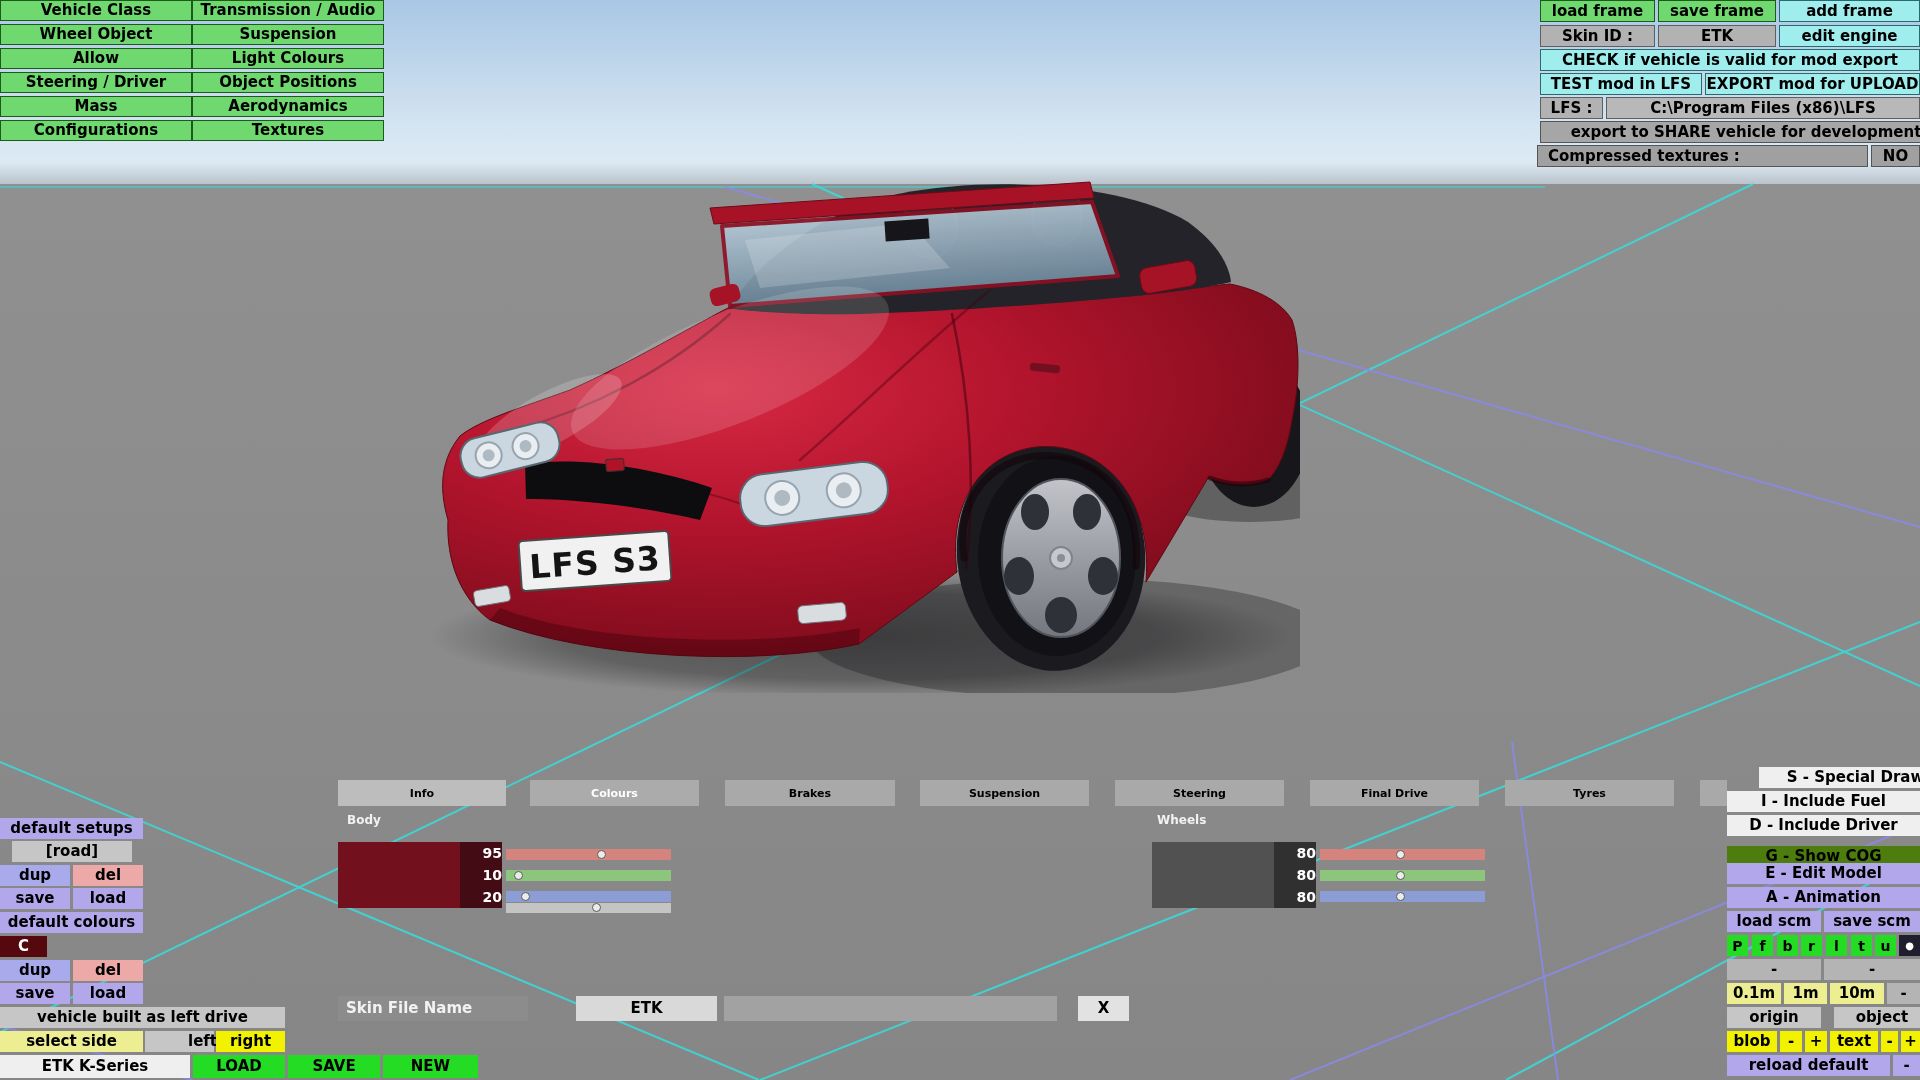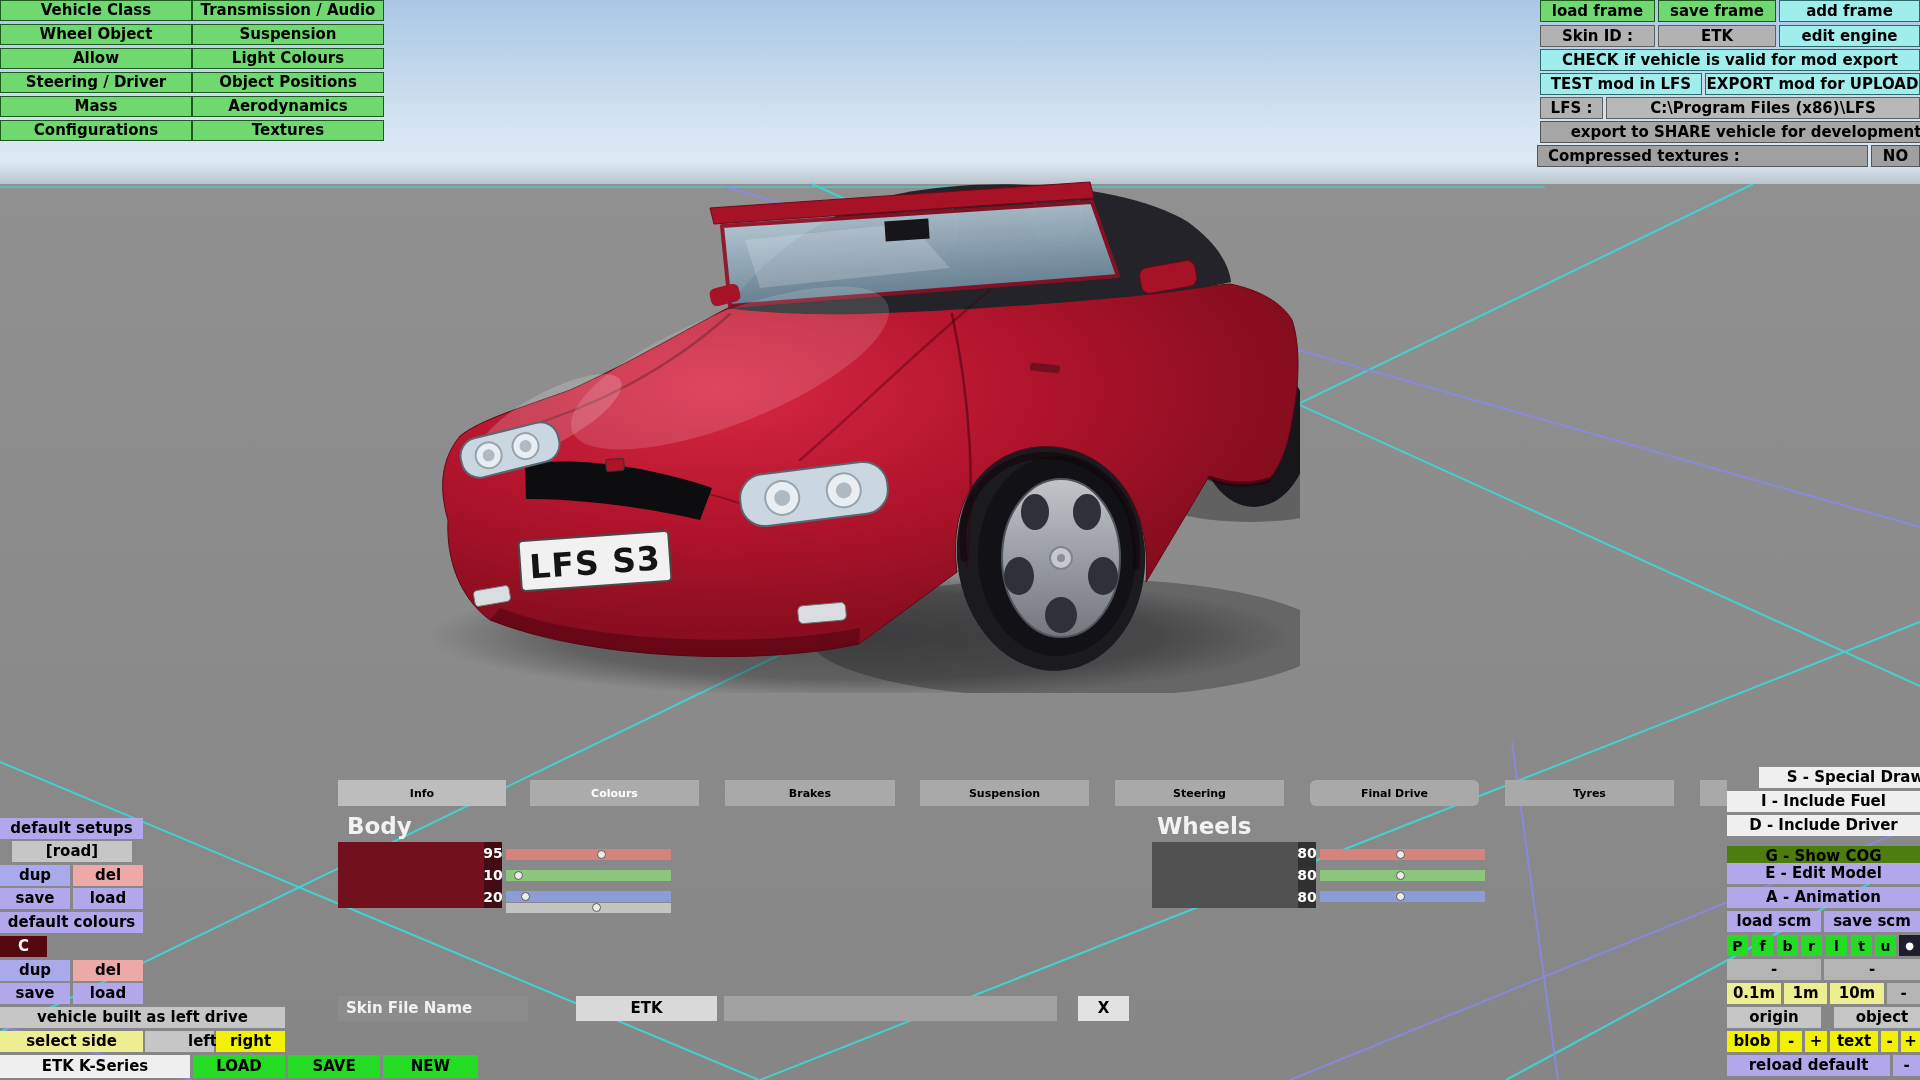--- a/index.html
+++ b/index.html
@@ -19,23 +19,23 @@
   .lavb{background:#A8AAEC;}
   .pink{background:#EDA8A8;}
   .white{background:#EFEFEF;}
   .py{background:#EDED92;}
   .by{background:#F2F200;}
   .ltg{background:#C6C6C6;}
   .mgray{background:#4d7c0f;margin-top:7px;}
   .tab{background:#A9A9A9;color:#000;font-size:11px;height:26px;}
   .tabl{background:#BDBDBD;}
   .tabsel{background:#ABABAB;color:#FFF;}
-  .panel-label{position:absolute;color:#F2F2F2;font-weight:bold;font-size:23px;}
+  .panel-label{position:absolute;color:#F2F2F2;font-weight:bold;font-size:12px;}
   .swatch{position:absolute;display:flex;justify-content:flex-end;}
-  .valcol{width:18px;background:rgba(8,8,8,0.45);display:flex;flex-direction:column;}
+  .valcol{width:42px;background:rgba(8,8,8,0.45);display:flex;flex-direction:column;align-items:flex-end;}
   .valcol div{flex:1;color:#FFF;font-weight:bold;font-size:14px;display:flex;
               align-items:center;justify-content:center;}
   .slider{position:absolute;width:165px;height:11px;}
   .sdot{position:absolute;top:1px;width:9px;height:9px;border-radius:50%;
         background:#ECECEC;border:1px solid #5A5A5A;box-sizing:border-box;}
   .sred{background:#D4847C;} .sgreen{background:#8CC57C;}
   .sblue{background:#8C9CD4;} .sgray{background:#C4C4C4;}
 </style>
 </head>
 <body>
@@ -230,21 +230,21 @@
   <div class="b gray2" style="left:1540px;top:121px;width:392px;height:22px;padding-left:20px;">export to SHARE vehicle for development</div>
 
   <div class="b gray3" style="left:1537px;top:145px;width:331px;height:22px;justify-content:flex-start;padding-left:10px;">Compressed textures :</div>
   <div class="b gray3" style="left:1871px;top:145px;width:49px;height:22px;">NO</div>
 
   <div class="b tab tabl" style="left:338px;top:780px;width:168px;">Info</div>
   <div class="b tab tabsel" style="left:530px;top:780px;width:169px;">Colours</div>
   <div class="b tab" style="left:725px;top:780px;width:170px;">Brakes</div>
   <div class="b tab" style="left:920px;top:780px;width:169px;">Suspension</div>
   <div class="b tab" style="left:1115px;top:780px;width:169px;">Steering</div>
-  <div class="b tab" style="left:1310px;top:780px;width:169px;border-radius:6px;">Final Drive</div>
+  <div class="b tab" style="left:1310px;top:780px;width:169px;">Final Drive</div>
   <div class="b tab" style="left:1505px;top:780px;width:169px;">Tyres</div>
   <div class="b tab" style="left:1700px;top:780px;width:27px;"></div>
 
   <div class="panel-label" style="left:347px;top:813px;">Body</div>
   <div class="swatch" style="left:338px;top:842px;width:164px;height:66px;background:#73101E;">
     <div class="valcol">
       <div>95</div>
       <div>10</div>
       <div>20</div>
     </div>

